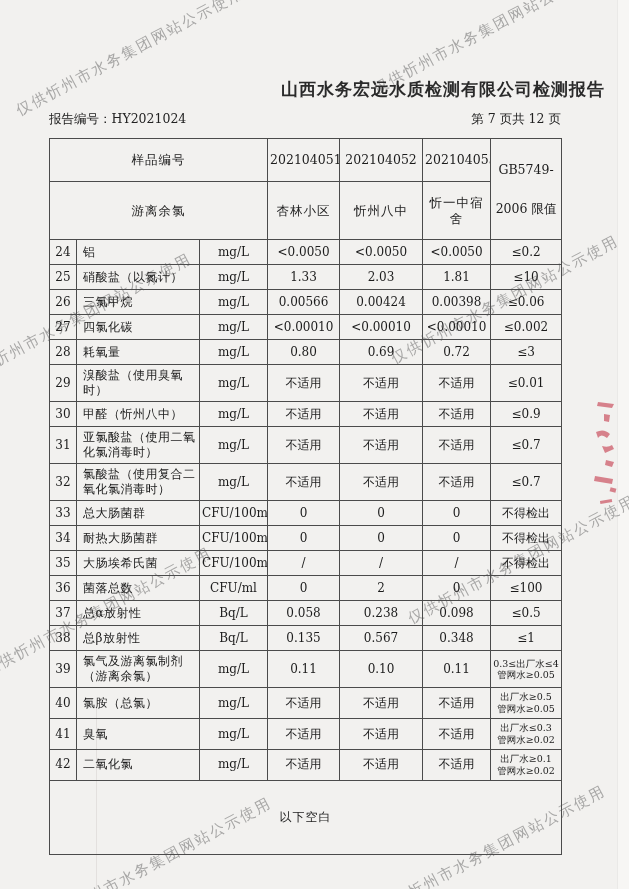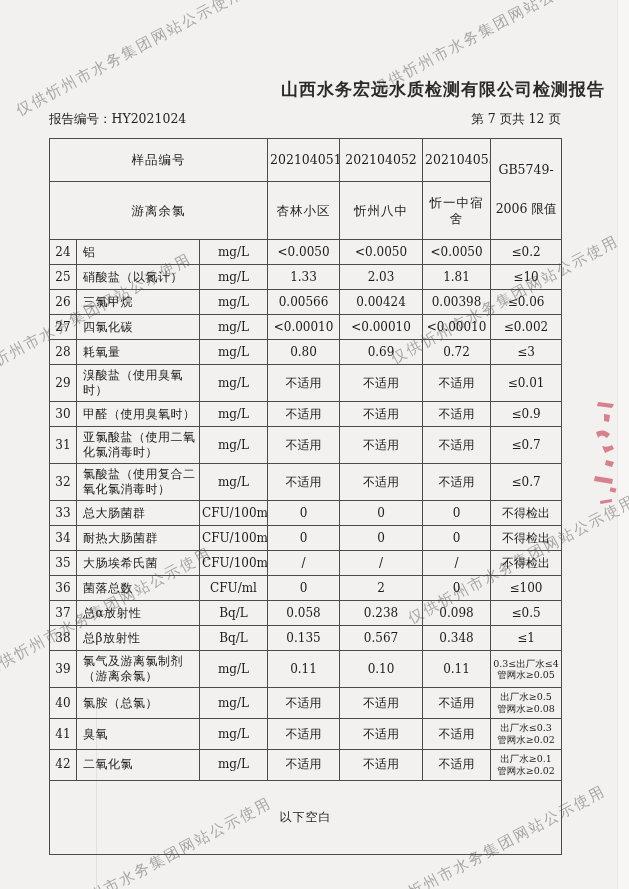--- a/index.html
+++ b/index.html
@@ -174,21 +174,21 @@
           <td class="c-no">29</td>
           <td class="c-name">溴酸盐（使用臭氧时）</td>
           <td class="c-unit">mg/L</td>
           <td class="c-v">不适用</td>
           <td class="c-v">不适用</td>
           <td class="c-v">不适用</td>
           <td class="c-limit">≤0.01</td>
         </tr>
         <tr>
           <td class="c-no">30</td>
-          <td class="c-name">甲醛（使用臭氧时）</td>
+          <td class="c-name">甲醛（忻州八中）</td>
           <td class="c-unit">mg/L</td>
           <td class="c-v">不适用</td>
           <td class="c-v">不适用</td>
           <td class="c-v">不适用</td>
           <td class="c-limit">≤0.9</td>
         </tr>
         <tr>
           <td class="c-no">31</td>
           <td class="c-name">亚氯酸盐（使用二氧化氯消毒时）</td>
           <td class="c-unit">mg/L</td>
@@ -271,21 +271,21 @@
 管网水≥0.05</td>
         </tr>
         <tr>
           <td class="c-no">40</td>
           <td class="c-name">氯胺（总氯）</td>
           <td class="c-unit">mg/L</td>
           <td class="c-v">不适用</td>
           <td class="c-v">不适用</td>
           <td class="c-v">不适用</td>
           <td class="c-limit limit-sm">出厂水≥0.5
-管网水≥0.08</td>
+管网水≥0.05</td>
         </tr>
         <tr>
           <td class="c-no">41</td>
           <td class="c-name">臭氧</td>
           <td class="c-unit">mg/L</td>
           <td class="c-v">不适用</td>
           <td class="c-v">不适用</td>
           <td class="c-v">不适用</td>
           <td class="c-limit limit-sm">出厂水≤0.3
 管网水≥0.02</td>

